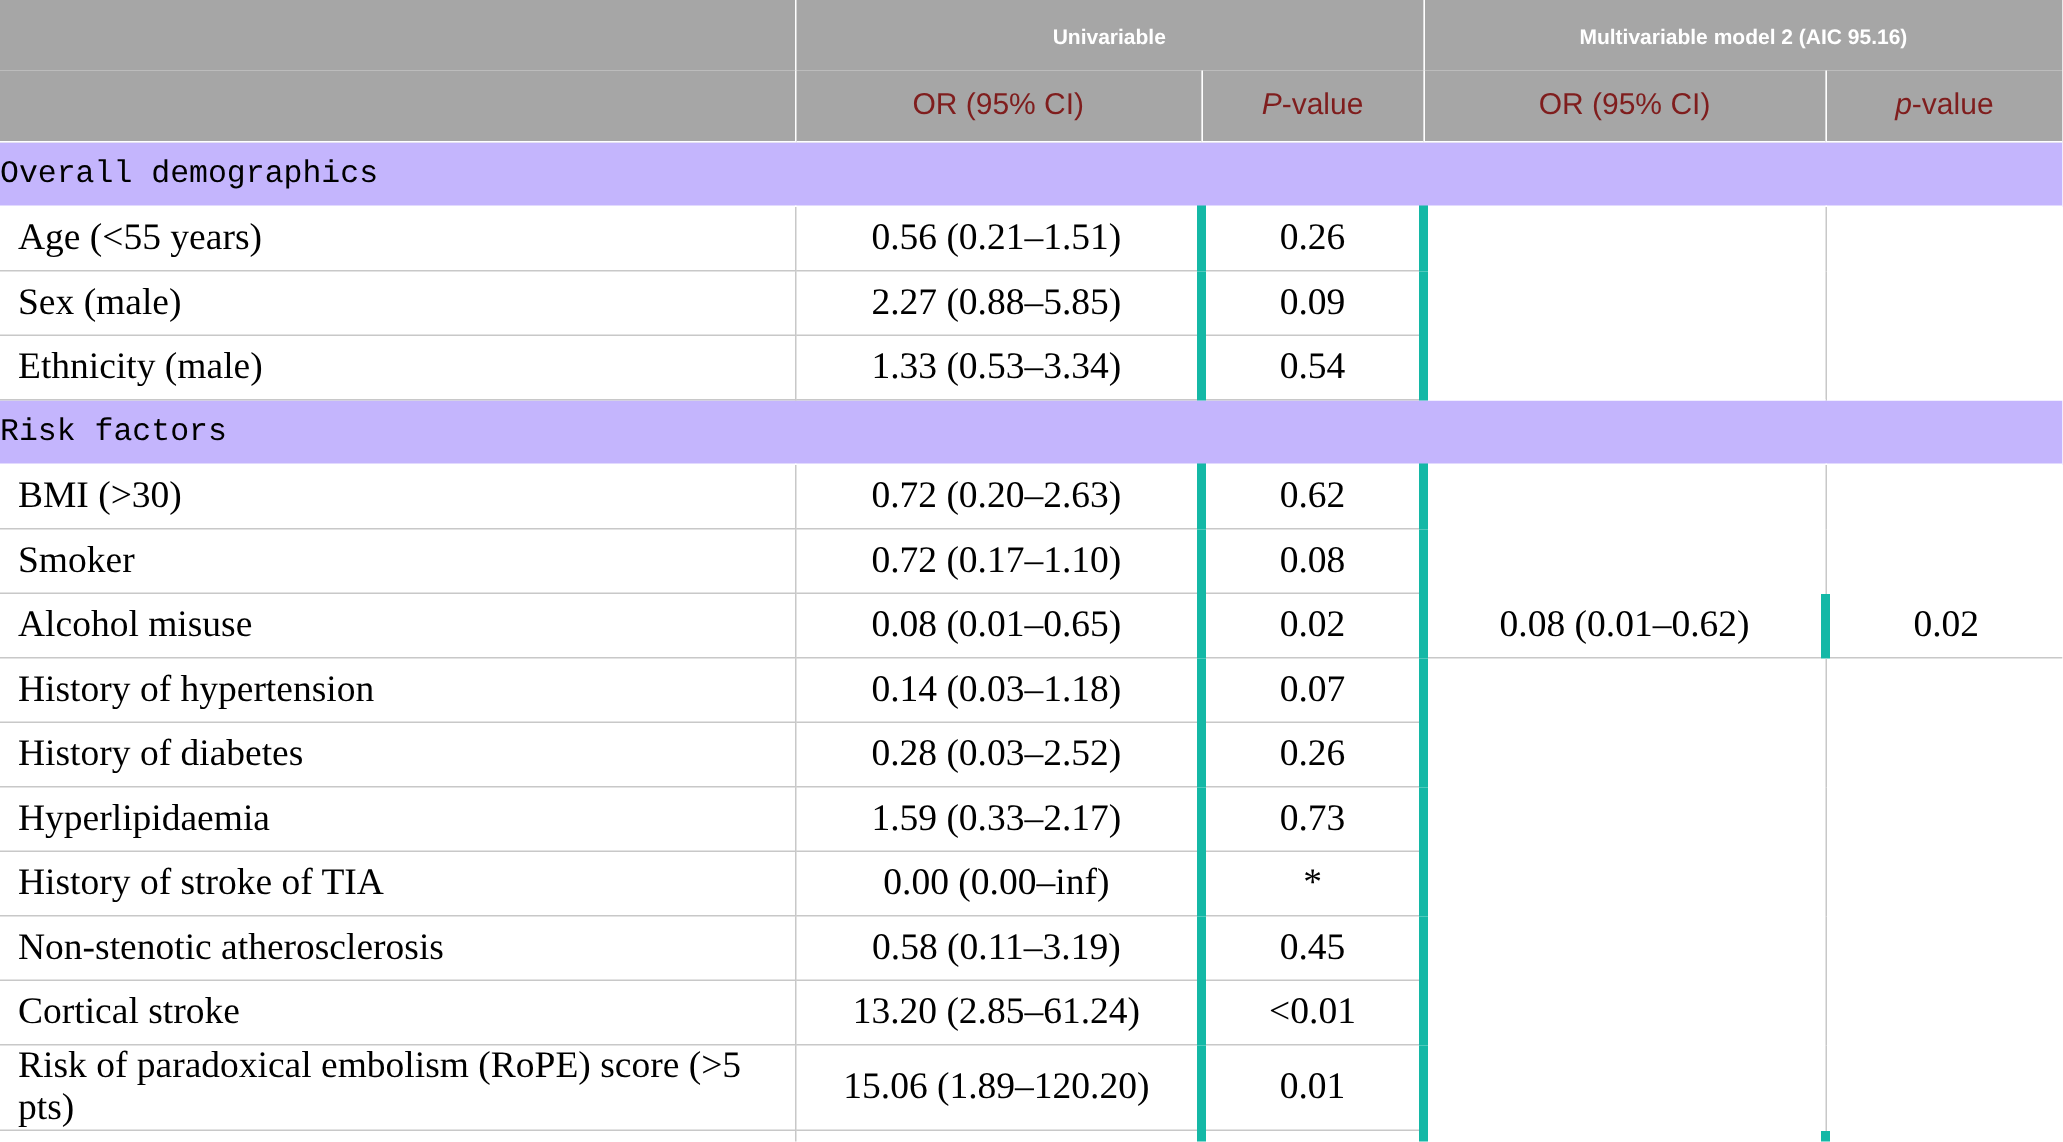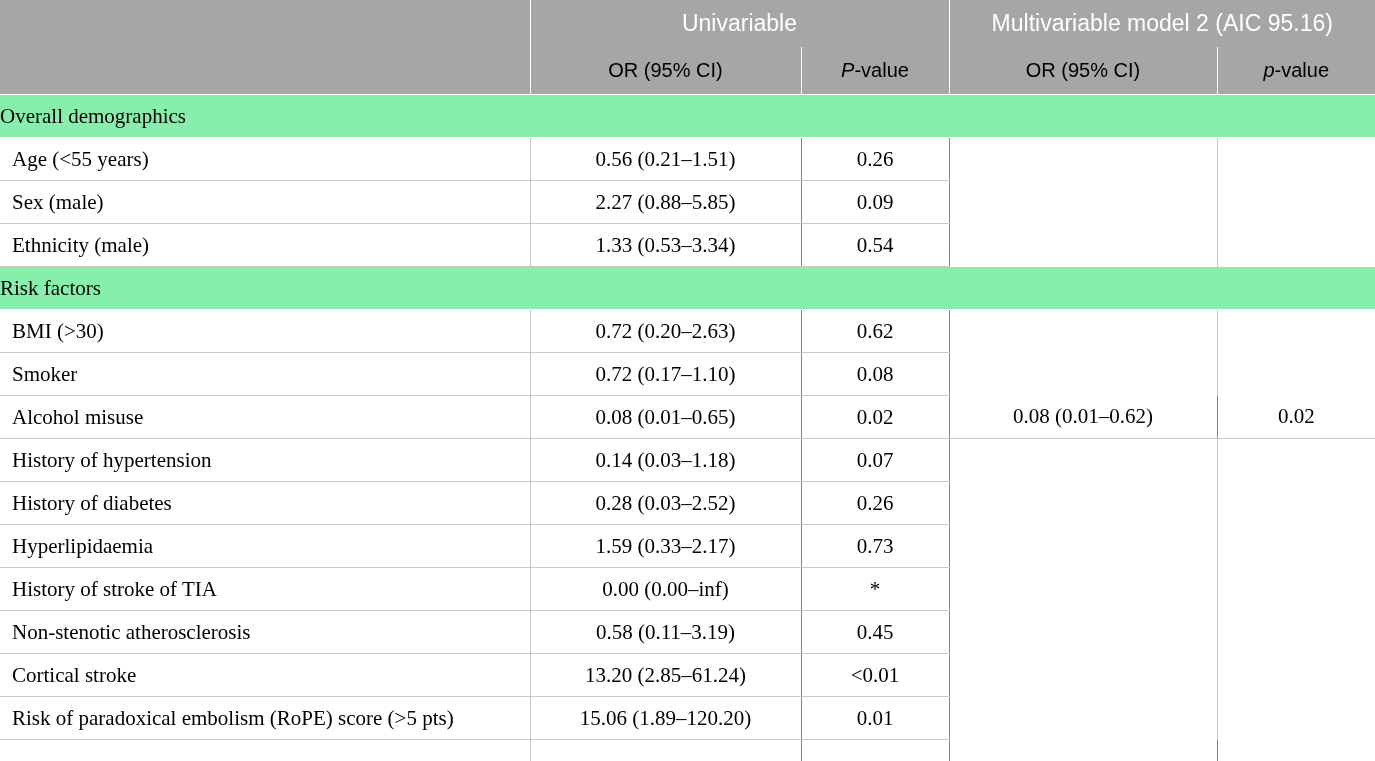--- a/index.html
+++ b/index.html
@@ -25,71 +25,71 @@
   }
   table.stat-table td, table.stat-table th {
     padding: 0;
     margin: 0;
   }
   
   .hdr-cell {
     background: #a6a6a6;
     color: #ffffff;
     font-family: "Liberation Sans", sans-serif;
-    font-weight: normal;
-    font-size: 23px;
+    font-weight: bold;
+    font-size: 14px;
     text-align: center;
     vertical-align: middle;
     height: 47px;
     border-right: 1px solid #ffffff;
   }
   .hdr-cell.blank {
     border-right: 1px solid #ffffff;
   }
   .hdr-cell.last {
     border-right: none;
   }
   .sub-cell {
     background: #a6a6a6;
-    color: #000000;
+    color: #7f1d1d;
     font-family: "Liberation Sans", sans-serif;
     font-weight: normal;
     font-size: 20px;
     text-align: center;
     vertical-align: middle;
     height: 47px;
     border-right: 1px solid #ffffff;
   }
   .sub-cell.last { border-right: none; }
 
   .section-row td {
-    background: #86efac;
-    font-family: Liberation Serif, serif;
+    background: #c4b5fd;
+    font-family: Liberation Mono, monospace;
     font-size: 21px;
     color: #000000;
     height: 42px;
     padding-left: 12px;
     vertical-align: middle;
     border-bottom: 1px solid #ffffff;
     border-top: 1px solid #ffffff;
   }
   .data-row td {
     height: 42px;
-    font-size: 21px;
+    font-size: 25px;
     vertical-align: middle;
     border-bottom: 1px solid #c8c8c8;
   }
   .data-row td.label {
     text-align: left;
     padding-left: 12px;
     border-right: 1px solid #c8c8c8;
   }
   .data-row td.num {
     text-align: center;
-    border-right: 1px solid #14b8a6;
+    border-right: 6px solid #14b8a6;
   }
   .data-row td.num.last {
     border-right: none;
   }
   .data-row td.empty {
     border-right: 1px solid #c8c8c8;
     border-bottom: none;
   }
   .data-row td.empty.last {
     border-right: none;

